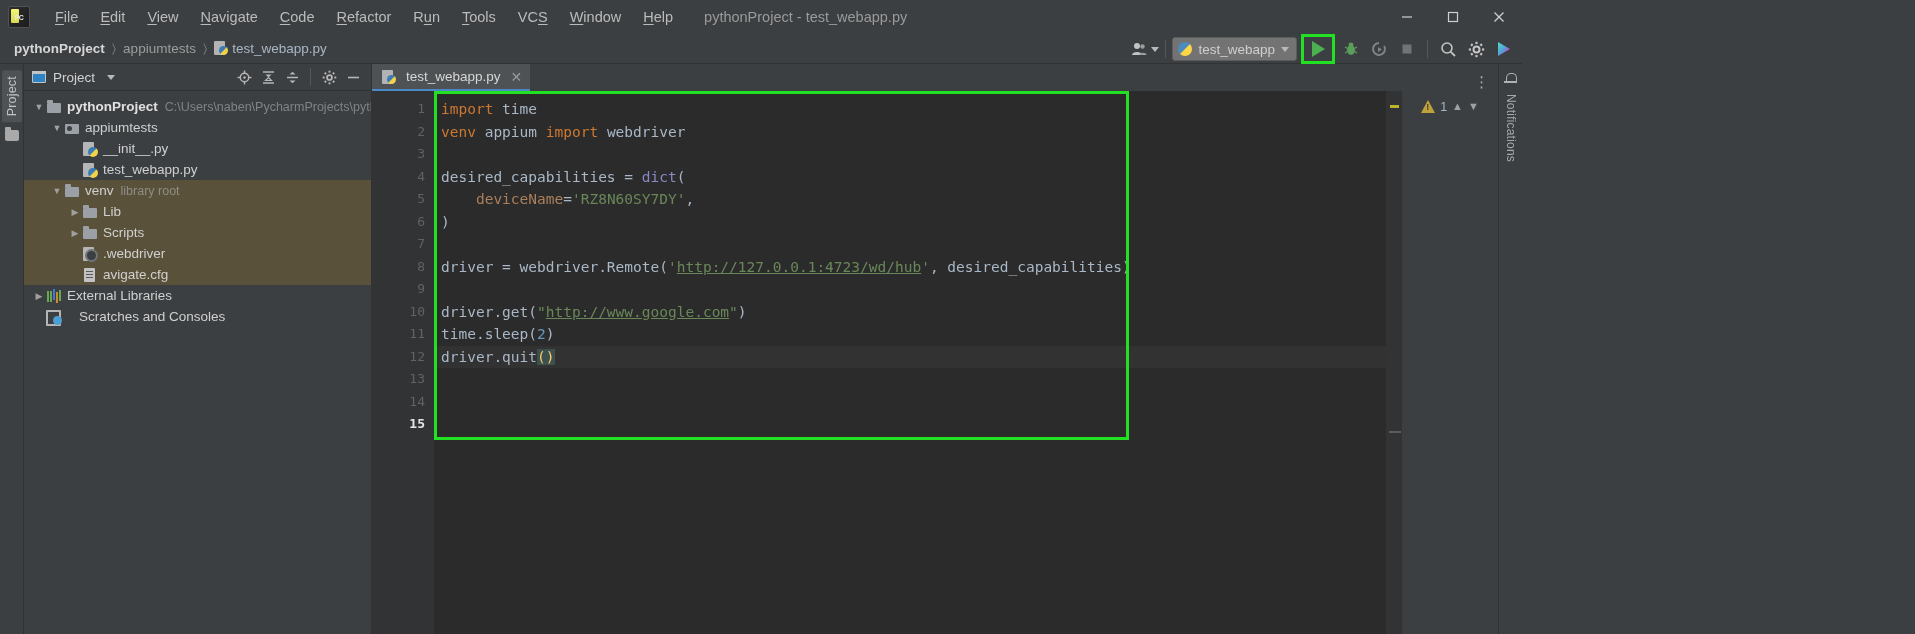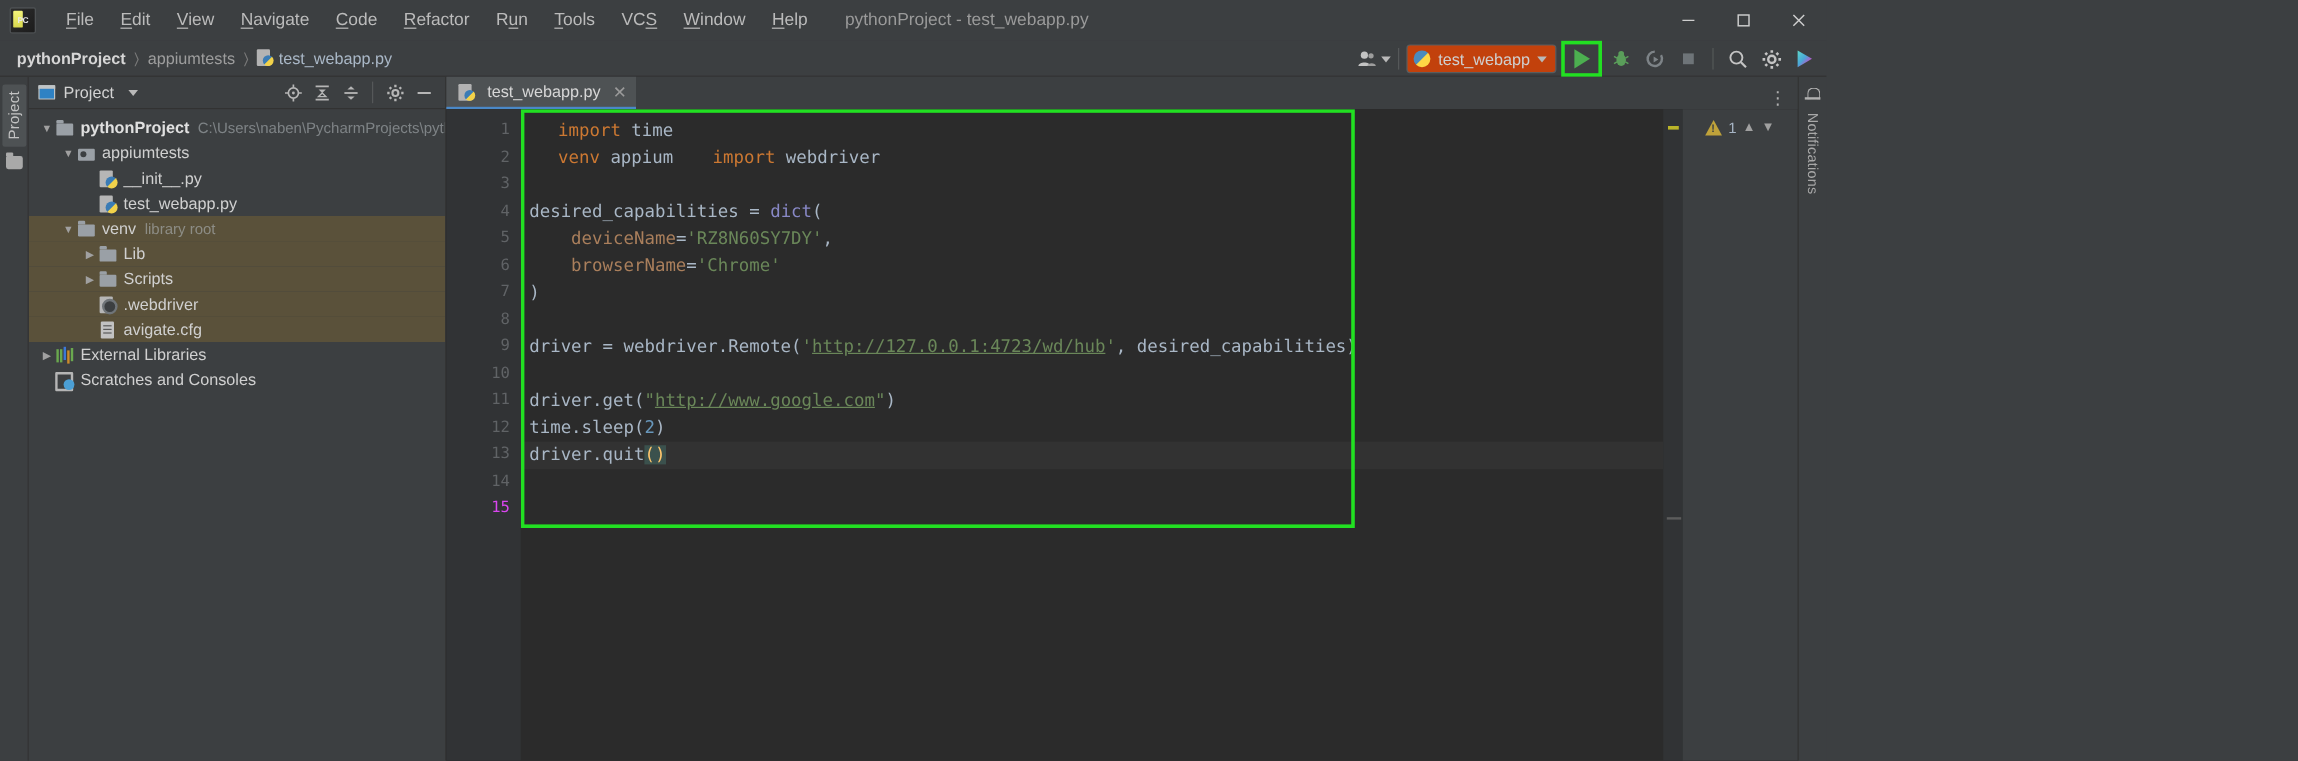--- a/index.html
+++ b/index.html
@@ -69,21 +69,21 @@
 
   .nav-right { position:absolute; right:0; top:0; height:30px; display:flex; align-items:center; padding-right:4px; gap:0px; }
   .tb-icon {
     width:28px; height:26px; display:flex; align-items:center; justify-content:center;
     color:#b0b0b0; position:relative;
   }
   .tb-sep { width:1px; height:18px; background:#555859; margin:0 6px; }
   .runcfg {
     display:flex; align-items:center; gap:6px; height:24px;
     border:1px solid #5a5d5e; border-radius:3px; padding:0 7px 0 5px;
-    background:#c2410c; margin-right:2px;
+    background:#737373; margin-right:2px;
   }
   .runcfg-label { font-size:13.5px; color:#cfcfcf; white-space:nowrap; }
   .py-ic {
     width:14px; height:14px; border-radius:50%;
     background:linear-gradient(135deg,#4b8bbe 0%,#4b8bbe 48%,#ffd845 52%,#ffd845 100%);
     flex-shrink:0;
   }
   .caret { width:0;height:0;border-left:4px solid transparent;border-right:4px solid transparent;border-top:5px solid #b9b9b9; }
   .run-btn-wrap {
     width:34px; height:30px; display:flex; align-items:center; justify-content:center;
@@ -170,34 +170,34 @@
   .tabbar-right { margin-left:auto; display:flex; align-items:center; padding-right:8px; }
 
   .editor-wrap { flex:1; display:flex; min-height:0; position:relative; background:#2b2b2b; }
   .gutter {
     width:62px; background:#313335; flex-shrink:0; padding-top:7px;
     display:flex; flex-direction:column; align-items:flex-end;
     font-family:"DejaVu Sans Mono", monospace; font-size:13px; color:#606366;
     user-select:none;
   }
   .gln { height:22.5px; line-height:22.5px; padding-right:9px; width:100%; text-align:right; position:relative; }
-  .gln.current { color:#d946ef; }
+  .gln.current { color:#e5e5e5;font-weight:bold; }
 
   .codearea {
     flex:1; position:relative; padding-top:7px; min-width:0;
     font-family:"DejaVu Sans Mono", monospace; font-size:14.5px; line-height:22.5px;
     color:#a9b7c6; overflow:hidden;
   }
   .codebox {
     position:absolute; left:0; top:0; width:695px; height:349px;
     border:3px solid #22e022; box-sizing:border-box; pointer-events:none;
   }
   .cline { height:22.5px; line-height:22.5px; padding-left:7px; white-space:pre; }
   .cline.curline { background:#323232; }
-  .kw { color:#cc7832;margin-left:24px; }
+  .kw { color:#cc7832; }
   .bi { color:#8888c6; }
   .str { color:#6a8759; }
   .num { color:#6897bb; }
   .param { color:#aa7f5c; }
   .link { color:#6a8759; text-decoration:underline; }
   .cursorhl { background:#3b514d; color:#ffc66d; }
 
   .rgutter {
     width:16px; background:#313335; flex-shrink:0; position:relative;
   }
@@ -473,21 +473,21 @@
           <span class="ic ic-cfg"></span>
           <span class="tlabel">avigate.cfg</span>
         </div>
 
         <div class="trow" style="padding-left:8px;">
           <span class="chev">▶</span>
           <span class="ic ic-lib"></span>
           <span class="tlabel">External Libraries</span>
         </div>
 
-        <div class="trow" style="padding-left:22px;">
+        <div class="trow" style="padding-left:22px;gap:12px;">
           <span class="ic ic-scratch"></span>
           <span class="tlabel">Scratches and Consoles</span>
         </div>
       </div>
     </div>
 
     <div class="editorarea">
       <div class="tabbar">
         <div class="etab">
           <span class="pyfile-ic"></span>
@@ -519,21 +519,20 @@
           <div class="gln current">15</div>
         </div>
 
         <div class="codearea">
           <div class="codebox"></div>
           <div class="cline"><span class="kw">import</span> time</div>
           <div class="cline"><span class="kw">venv</span> appium <span class="kw">import</span> webdriver</div>
           <div class="cline"> </div>
           <div class="cline">desired_capabilities = <span class="bi">dict</span>(</div>
           <div class="cline">    <span class="param">deviceName</span>=<span class="str">'RZ8N60SY7DY'</span>,</div>
-          <div class="cline">    <span class="param">browserName</span>=<span class="str">'Chrome'</span></div>
           <div class="cline">)</div>
           <div class="cline"> </div>
           <div class="cline">driver = webdriver.Remote(<span class="str">'</span><span class="link">http://127.0.0.1:4723/wd/hub</span><span class="str">'</span>, desired_capabilities)</div>
           <div class="cline"> </div>
           <div class="cline">driver.get(<span class="str">"</span><span class="link">http://www.google.com</span><span class="str">"</span>)</div>
           <div class="cline">time.sleep(<span class="num">2</span>)</div>
           <div class="cline curline">driver.quit<span class="cursorhl">()</span></div>
         </div>
 
         <div class="rgutter">

